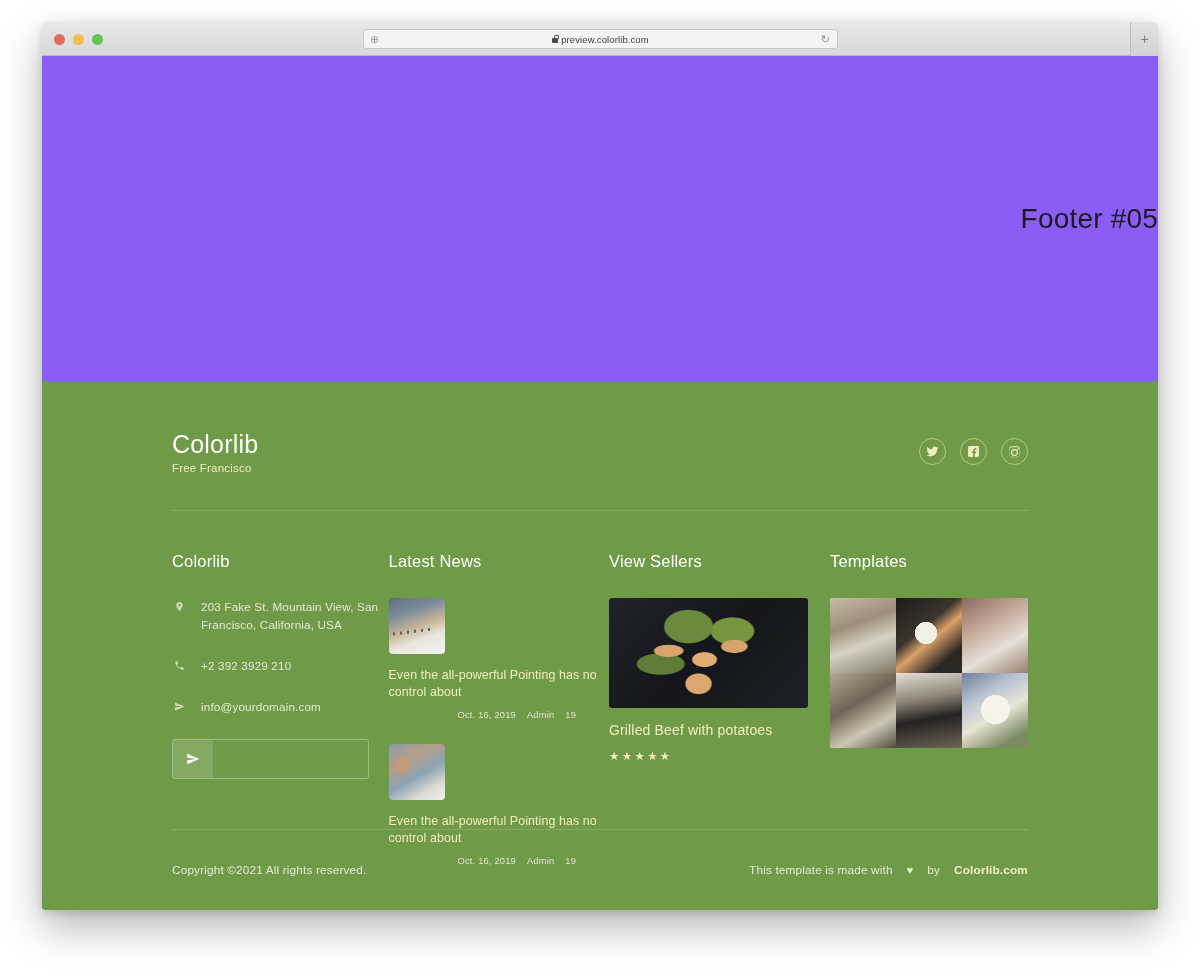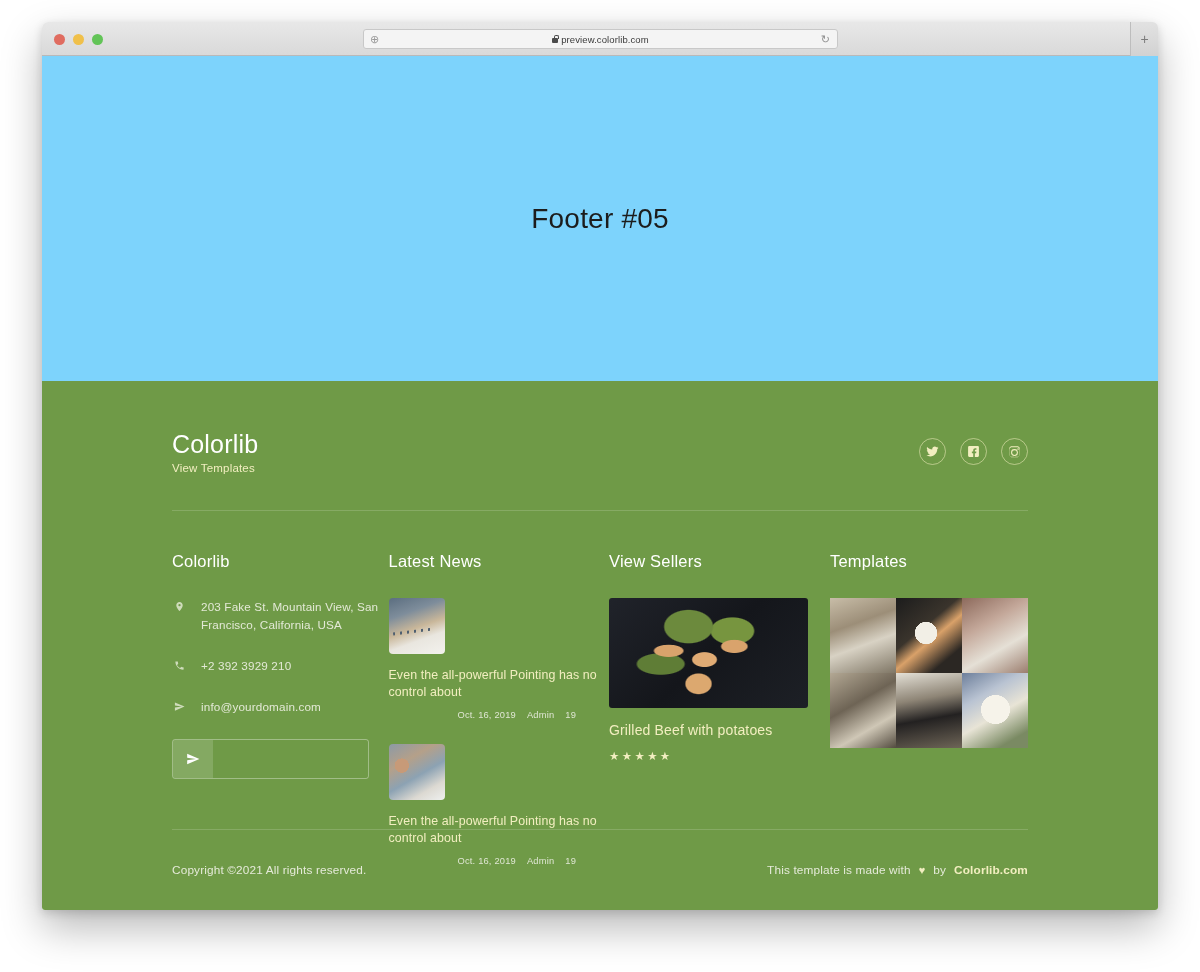--- a/index.html
+++ b/index.html
@@ -113,22 +113,22 @@
     height: 854px;
     background: #ffffff;
     overflow: hidden;
   }
 
   
   .hero {
     height: 325px;
     display: flex;
     align-items: center;
-    justify-content: center;
-    background: #7dd3fc;
+    justify-content: flex-end;
+    background: #8b5cf6;
   }
   .hero-title {
     font-size: 28px;
     color: #1c1c1c;
     font-weight: 400;
     letter-spacing: 0.2px;
   }
 
   
   .site-footer {
@@ -362,21 +362,21 @@
     font-size: 11.8px;
     color: #e5ead9;
     letter-spacing: 0.15px;
   }
   .made-with {
     font-size: 11.8px;
     color: #e5ead9;
     letter-spacing: 0.15px;
     display: flex;
     align-items: center;
-    gap: 8px;
+    gap: 14px;
   }
   .heart { color: #f2eec0; font-size: 11px; }
   .made-link {
     color: #f2eec0;
     font-weight: bold;
     text-decoration: none;
   }
 </style>
 </head>
 <body>
@@ -406,21 +406,21 @@
 
     <div class="hero">
       <div class="hero-title">Footer #05</div>
     </div>
 
     <div class="site-footer">
 
       <div class="footer-top">
         <div>
           <div class="brand-name">Colorlib</div>
-          <div class="brand-tagline">View Templates</div>
+          <div class="brand-tagline">Free Francisco</div>
         </div>
 
         <div class="social-row">
           <a class="social-btn">
             <svg viewBox="0 0 24 24">
                 <path d="M23 4.9c-.8.4-1.7.6-2.6.8 1-.6 1.7-1.5 2-2.5-.9.5-1.9.9-3 1.1-.8-.9-2-1.5-3.3-1.5-2.5 0-4.6 2.1-4.6 4.6 0 .4 0 .7.1 1-3.8-.2-7.2-2-9.5-4.8-.4.7-.6 1.5-.6 2.3 0 1.6.8 3 2 3.8-.7 0-1.4-.2-2-.5v.1c0 2.2 1.6 4.1 3.7 4.5-.4.1-.8.2-1.2.2-.3 0-.6 0-.9-.1.6 1.8 2.3 3.1 4.3 3.2-1.6 1.2-3.6 2-5.7 2-.4 0-.7 0-1.1-.1 2 1.3 4.5 2.1 7.1 2.1 8.5 0 13.1-7 13.1-13.1v-.6c.9-.7 1.7-1.5 2.2-2.5z"></path>
               </svg>
           </a>
           <a class="social-btn">
             <svg viewBox="0 0 24 24">

